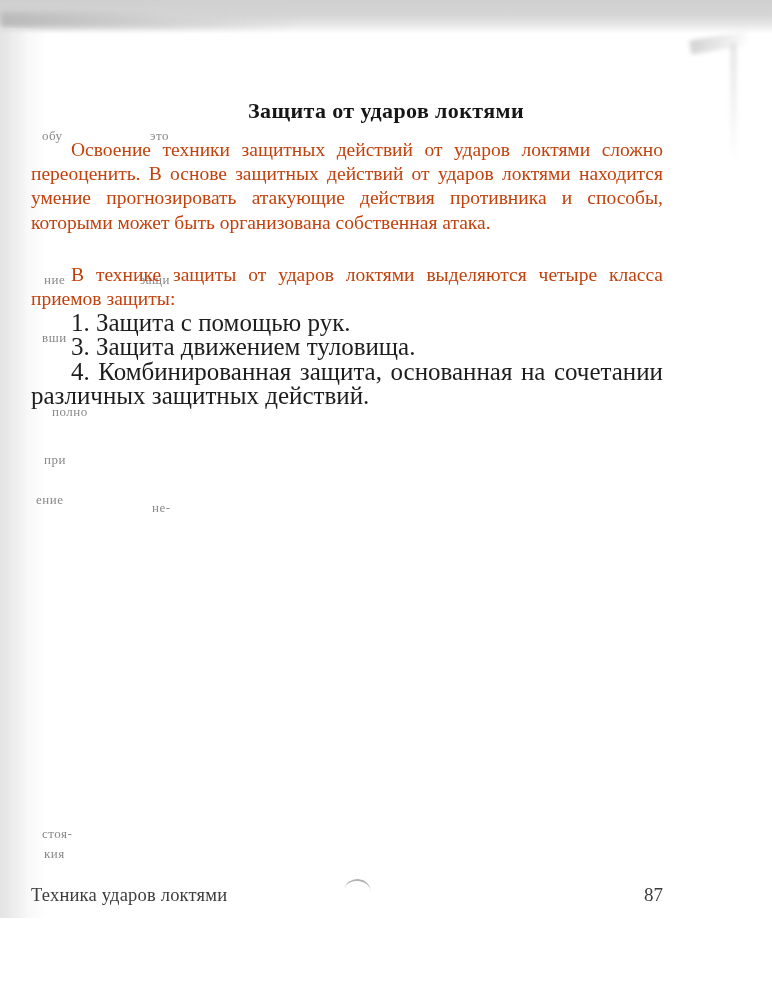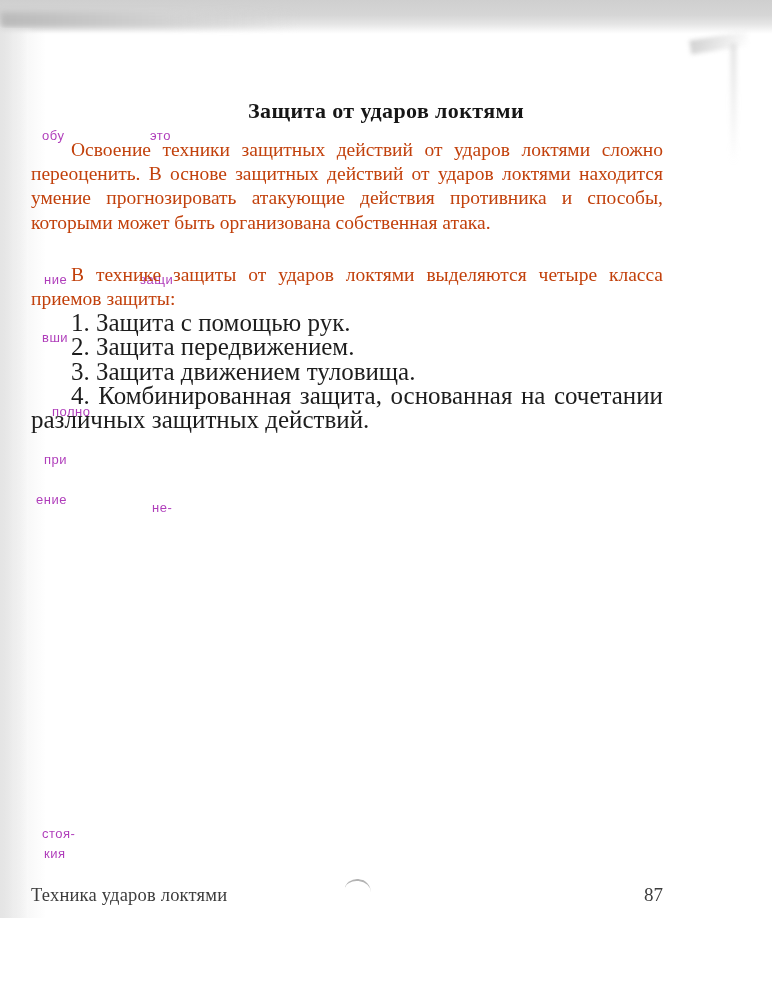--- a/index.html
+++ b/index.html
@@ -83,22 +83,22 @@
     width: 5px;
     height: 120px;
     background: linear-gradient(to bottom, rgba(195,195,195,0.55), rgba(255,255,255,0));
     filter: blur(2.5px);
     pointer-events: none;
   }
 
   
   .bleed {
     position: absolute;
-    color: #a21caf;
-    font-family: Liberation Sans, sans-serif;
+    color: #737373;
+    font-family: Liberation Serif, serif;
     font-size: 13px;
     letter-spacing: 0.5px;
     white-space: nowrap;
     filter: blur(0.7px);
     opacity: 0.85;
     pointer-events: none;
     user-select: none;
   }
 
   
@@ -233,21 +233,20 @@
     <div class="text-block">
 
       <p class="para indent">Освоение техники защитных действий от ударов локтями сложно переоценить. В основе защитных действий от ударов локтями находится умение прогнозировать атакующие действия противника и способы, которыми может быть организована собственная атака.</p>
 
       <div class="para-gap"></div>
 
       <p class="para indent">В технике защиты от ударов локтями выделяются четыре класса приемов защиты:</p>
 
       <ul class="list">
         <li class="list-item">1. Защита с помощью рук.</li>
-        <li class="list-item">2. Защита передвижением.</li>
         <li class="list-item">3. Защита движением туловища.</li>
         <li class="list-item">4. Комбинированная защита, основанная на сочетании различных защитных действий.</li>
       </ul>
 
     </div>
 
     <div class="ink-mark"></div>
 
     <div class="footer">
       <span class="footer-title">Техника ударов локтями</span>

